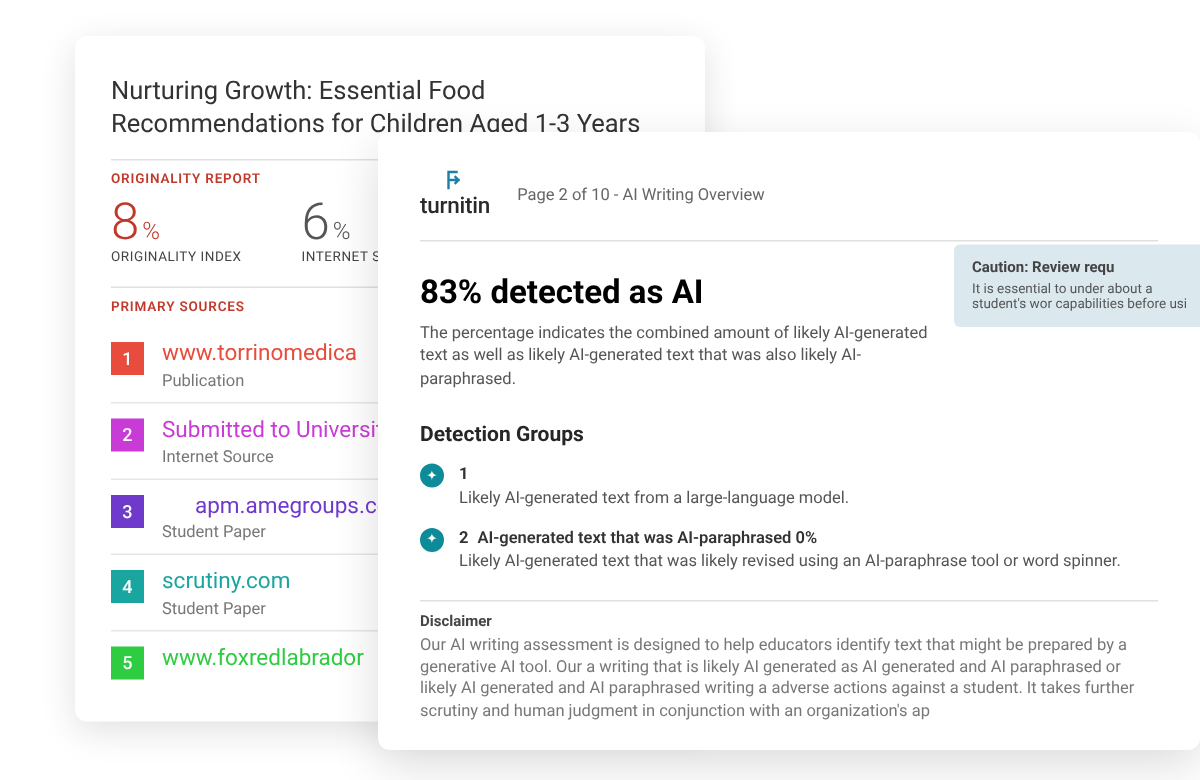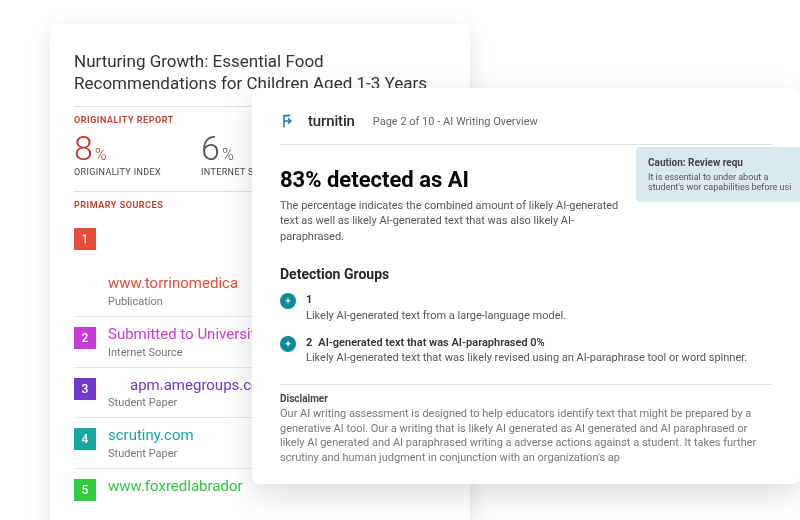--- a/index.html
+++ b/index.html
@@ -70,21 +70,21 @@
     justify-content: center;
     color: #fff;
     font-size: 12px;
     font-weight: 500;
     flex-shrink: 0;
     margin-top: 2px;
   }
   .src-text { display: flex; flex-direction: column; }
   .src-link { font-size: 15px; line-height: 1.25; }
   .src-type { font-size: 11px; color: #777; margin-top: 2px; }
-  .c-red { background: #e74c3c; } .t-red { color: #e74c3c; margin-top: 48px; }
+  .c-red { background: #e74c3c; } .t-red { color: #e74c3c; }
   .c-mag { background: #c93bd6; } .t-mag { color: #c93bd6; }
   .c-pur { background: #6f3acc; } .t-pur { color: #6f3acc; margin-left: 22px; }
   .c-teal { background: #1aa6a0; } .t-teal { color: #1aa6a0; }
   .c-grn { background: #2ecc40; } .t-grn { color: #2ecc40; }
 
   .card-front {
     position: absolute;
     top: 88px;
     left: 252px;
     right: 0;
@@ -97,21 +97,22 @@
   }
   .front-top {
     display: flex;
     align-items: center;
     gap: 18px;
     margin-bottom: 14px;
   }
   .logo {
     display: flex;
     align-items: center;
-    gap: 12px;
+    gap: 0;
+    flex-direction: column;
   }
   .logo svg { width: 16px; height: 16px; }
   .logo-text { font-size: 15px; color: #2a2a2a; font-weight: 500; letter-spacing: -0.01em; }
   .page-label { font-size: 11px; color: #666; }
   .front-body { position: relative; }
   .headline {
     font-size: 22px;
     font-weight: 700;
     color: #000000;
     margin-bottom: 6px;

